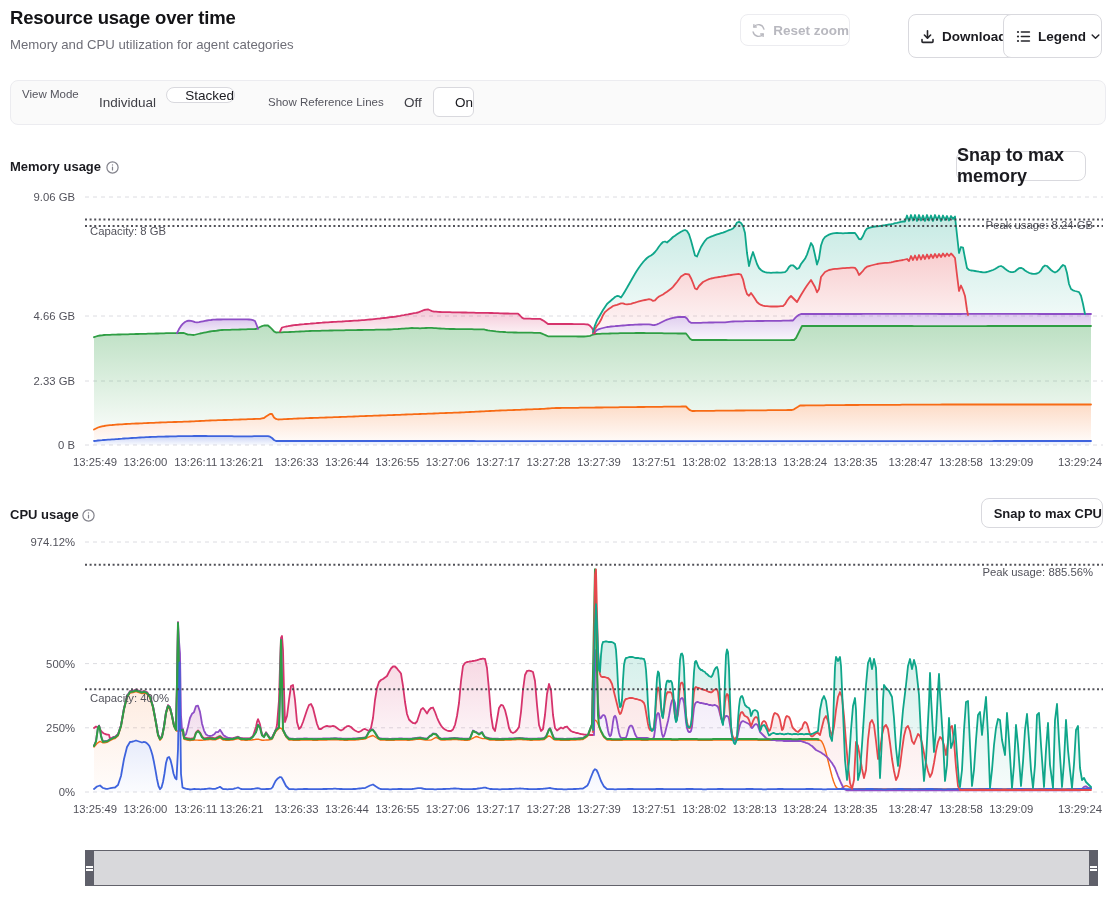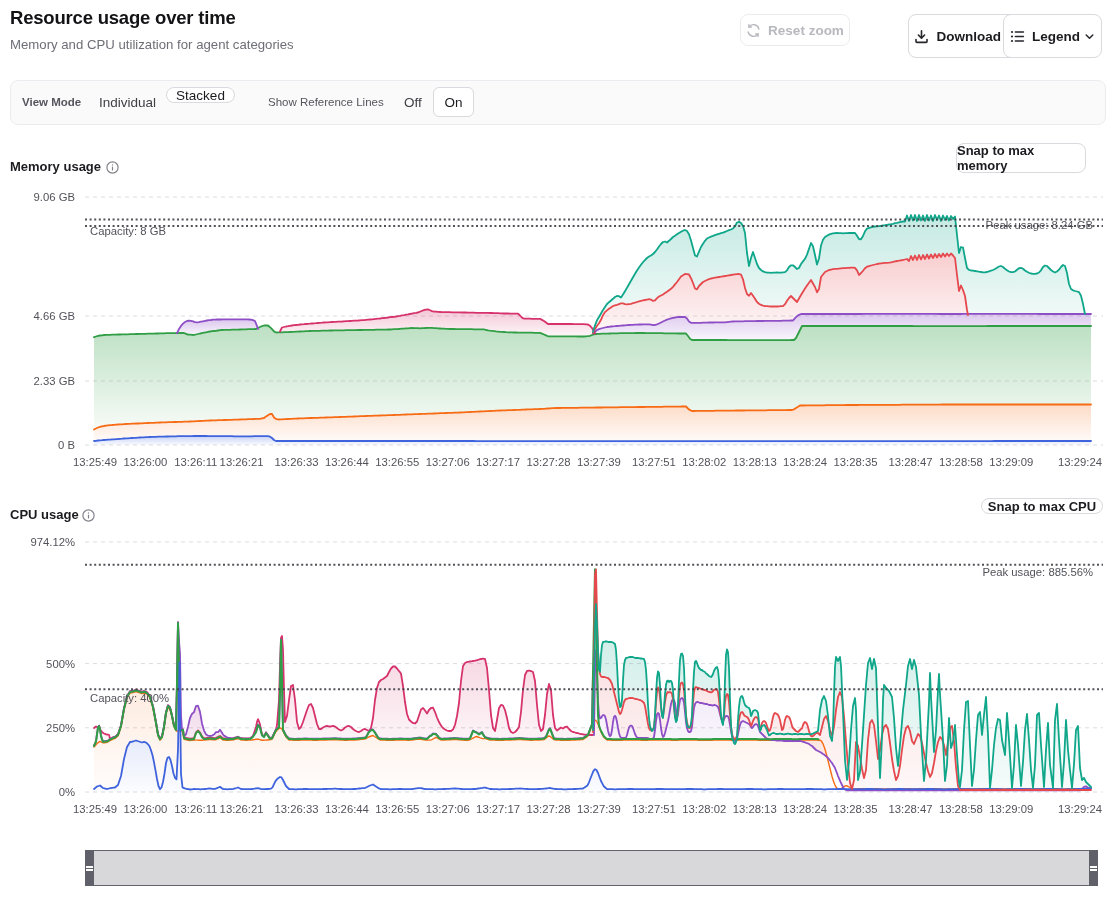--- a/index.html
+++ b/index.html
@@ -1,17 +1,17 @@
 <!DOCTYPE html>
 <html><head><meta charset="utf-8"><style>
 * { margin:0; padding:0; box-sizing:border-box; }
 html,body { background:#fff; }
 body { width:1116px; height:906px; position:relative; font-family:"Liberation Sans",sans-serif; overflow:hidden; }
 .abs { position:absolute; }
-.btn { position:absolute; display:inline-flex; align-items:center; justify-content:center; gap:7px;
+.btn { position:absolute; display:inline-flex; align-items:center; justify-content:flex-end; gap:7px;
   background:#fff; border:1px solid #d9d9de; border-radius:8px; font-size:13.5px; font-weight:700; color:#1b1b20; }
 .btn.dis { border-color:#ececf0; color:#b8b8bf; }
 </style></head><body>
 <div class="abs" style="left:10px;top:7px;font-size:18.5px;font-weight:700;color:#131316;letter-spacing:-0.2px">Resource usage over time</div>
 <div class="abs" style="left:10px;top:37px;font-size:13.2px;color:#6e6e77">Memory and CPU utilization for agent categories</div>
 
 <div class="btn dis" style="left:740px;top:14px;width:110px;height:32px">
     <svg width="15" height="15" viewBox="0 0 15 15" fill="none">
       <path d="M12.9 6.1A5.6 5.6 0 0 0 2.9 3.9" stroke="#b8b8bf" stroke-width="1.4" stroke-linecap="round"></path>
       <path d="M2.9 1.6v2.4h2.4" stroke="#b8b8bf" stroke-width="1.4" stroke-linecap="round" stroke-linejoin="round"></path>
@@ -35,42 +35,42 @@
       <circle cx="2" cy="12" r="1.1" fill="#26262b"></circle>
       <path d="M5.4 3h8M5.4 7.5h8M5.4 12h8" stroke="#26262b" stroke-width="1.6" stroke-linecap="round"></path>
     </svg>
     <span style="margin-right:-3px">Legend</span>
     <svg width="11" height="11" viewBox="0 0 11 11" fill="none">
       <path d="M2.2 4l3.3 3.3L8.8 4" stroke="#26262b" stroke-width="1.5" stroke-linecap="round" stroke-linejoin="round"></path>
     </svg>
   </div>
 
 <div class="abs" style="left:10px;top:80px;width:1096px;height:45px;background:#fafafa;border:1px solid #ececf0;border-radius:8px"></div>
-<div class="abs" style="left:22px;top:96px;font-size:11.5px;font-weight:700;color:#55555e">View Mode</div>
+<div class="abs" style="left:22px;top:88px;font-size:11.5px;font-weight:400;color:#55555e">View Mode</div>
 <div class="abs" style="left:99px;top:95px;font-size:13.5px;color:#3f3f46">Individual</div>
 <div class="btn" style="left:166px;top:87px;width:69px;height:16px;font-weight:400;border-color:#d9d9de;border-radius:8px">Stacked</div>
 <div class="abs" style="left:268px;top:96px;font-size:11.5px;font-weight:500;color:#55555e">Show Reference Lines</div>
 <div class="abs" style="left:404px;top:95px;font-size:13.5px;color:#3f3f46">Off</div>
 <div class="btn" style="left:433px;top:87px;width:41px;height:30px;font-weight:400;border-color:#d9d9de;border-radius:6px">On</div>
 
 <div class="abs" style="left:10px;top:159px;font-size:13px;font-weight:700;color:#1b1b20">Memory usage</div>
 <div class="abs" style="left:106px;top:160px"><svg width="13" height="13" viewBox="0 0 13 13" fill="none">
       <circle cx="6.5" cy="6.5" r="5.6" stroke="#82828b" stroke-width="1.2"></circle>
       <path d="M6.5 6v3" stroke="#82828b" stroke-width="1.2" stroke-linecap="round"></path>
       <circle cx="6.5" cy="3.9" r="0.7" fill="#82828b"></circle>
     </svg></div>
-<div class="btn" style="left:956px;top:143px;width:130px;height:30px;font-size:13px">Snap to max memory</div>
+<div class="btn" style="left:956px;top:151px;width:130px;height:30px;font-size:18px">Snap to max memory</div>
 
 <div class="abs" style="left:10px;top:507px;font-size:13px;font-weight:700;color:#1b1b20">CPU usage</div>
 <div class="abs" style="left:82px;top:508px"><svg width="13" height="13" viewBox="0 0 13 13" fill="none">
       <circle cx="6.5" cy="6.5" r="5.6" stroke="#82828b" stroke-width="1.2"></circle>
       <path d="M6.5 6v3" stroke="#82828b" stroke-width="1.2" stroke-linecap="round"></path>
       <circle cx="6.5" cy="3.9" r="0.7" fill="#82828b"></circle>
     </svg></div>
-<div class="btn" style="left:981px;top:498px;width:122px;height:16px;font-size:13px">Snap to max CPU</div>
+<div class="btn" style="left:981px;top:498px;width:122px;height:30px;font-size:13px">Snap to max CPU</div>
 
 <svg width="1116" height="906" viewBox="0 0 1116 906" style="position:absolute;left:0;top:0" font-family="Liberation Sans, sans-serif">
 <defs>
 <linearGradient id="g1" x1="0" y1="0" x2="0" y2="1">
         <stop offset="0" stop-color="#3e63dd" stop-opacity="0.28"></stop>
         <stop offset="1" stop-color="#3e63dd" stop-opacity="0.03"></stop>
       </linearGradient>
 <linearGradient id="g2" x1="0" y1="0" x2="0" y2="1">
         <stop offset="0" stop-color="#f76b15" stop-opacity="0.24"></stop>
         <stop offset="1" stop-color="#f76b15" stop-opacity="0.03"></stop>

